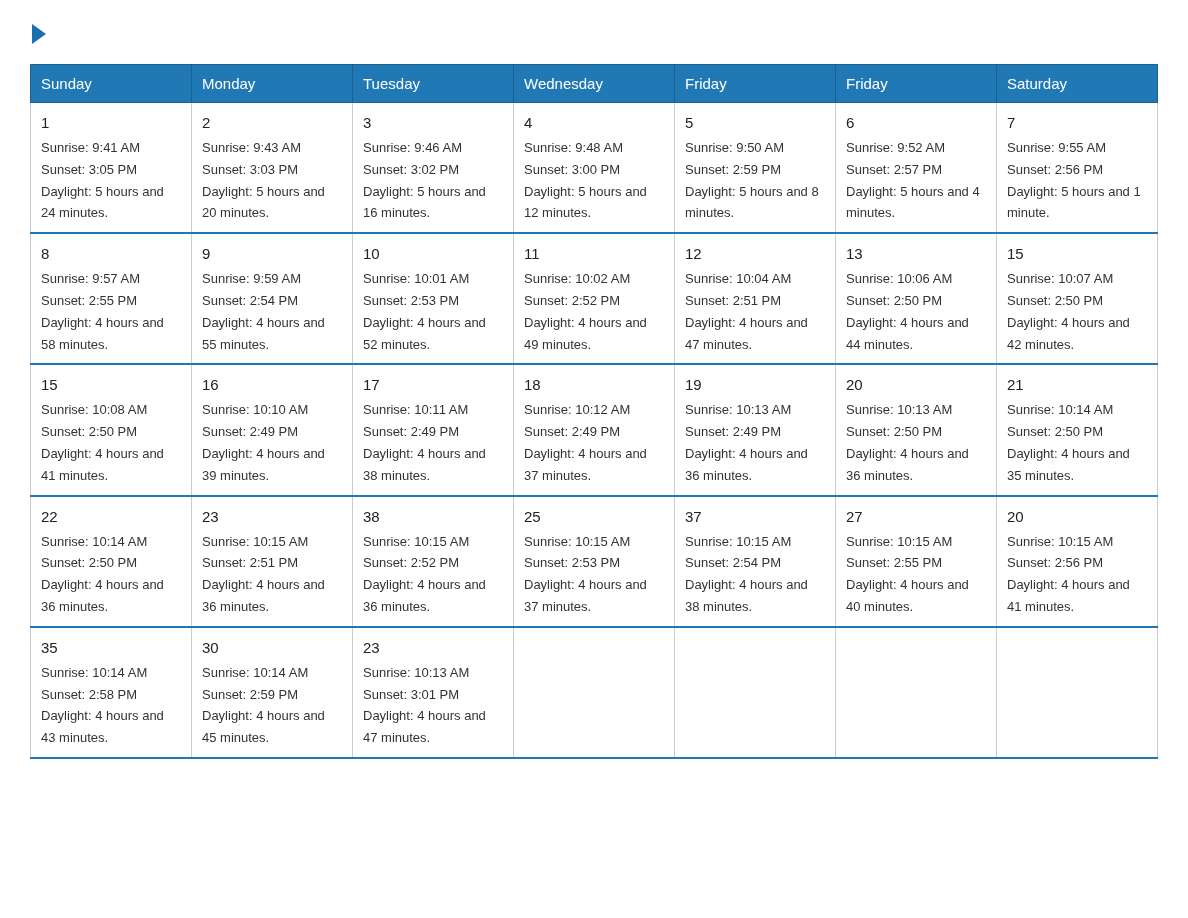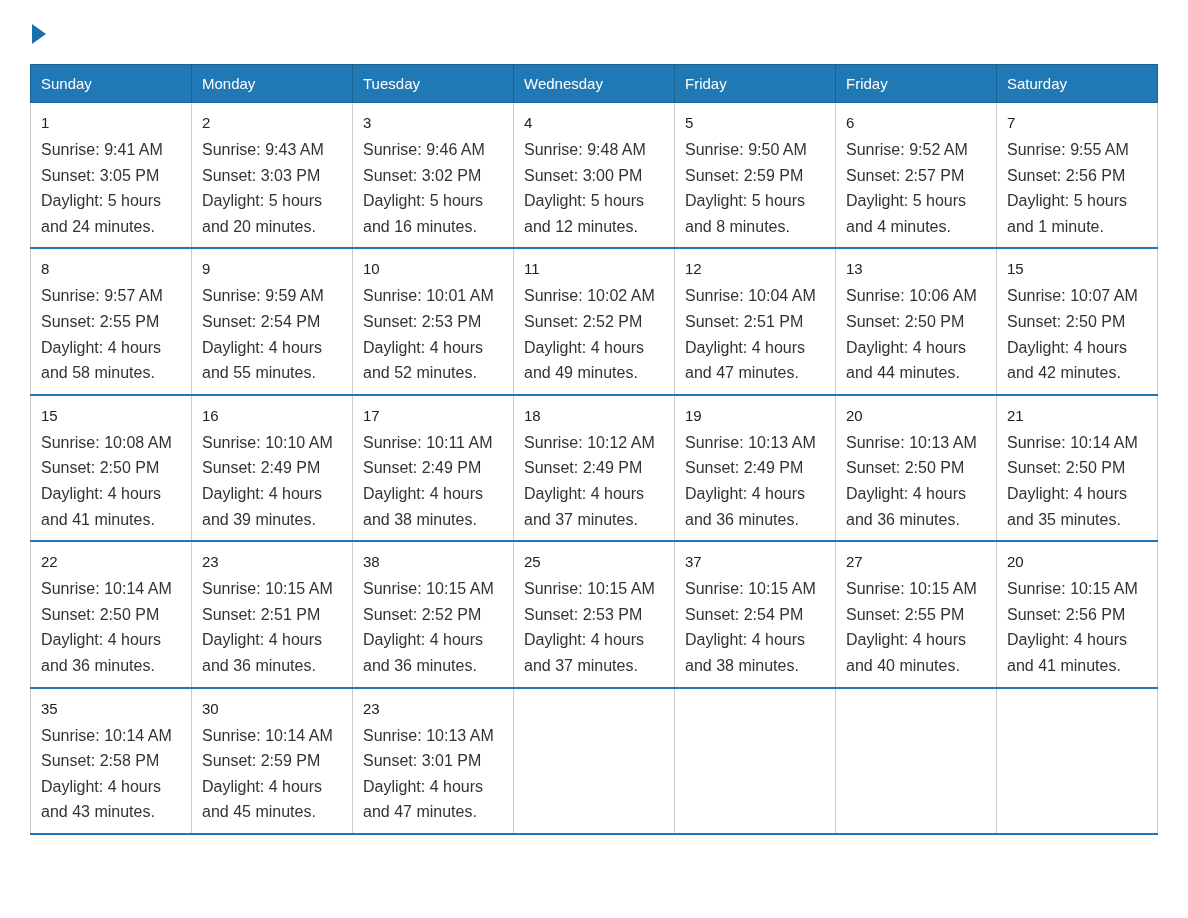--- a/index.html
+++ b/index.html
@@ -89,21 +89,21 @@
       color: #222;
       width: 14.28%;
     }
     .day-num {
       font-size: 15px;
       font-weight: normal;
       display: block;
       margin-bottom: 2px;
     }
     .day-info {
-      font-size: 16px;
+      font-size: 13px;
       color: #333;
     }
   </style>
 </head>
 <body>
 
 <div class="header">
   <div class="logo">
     <div class="logo-top">
       <span class="logo-general"></span>

